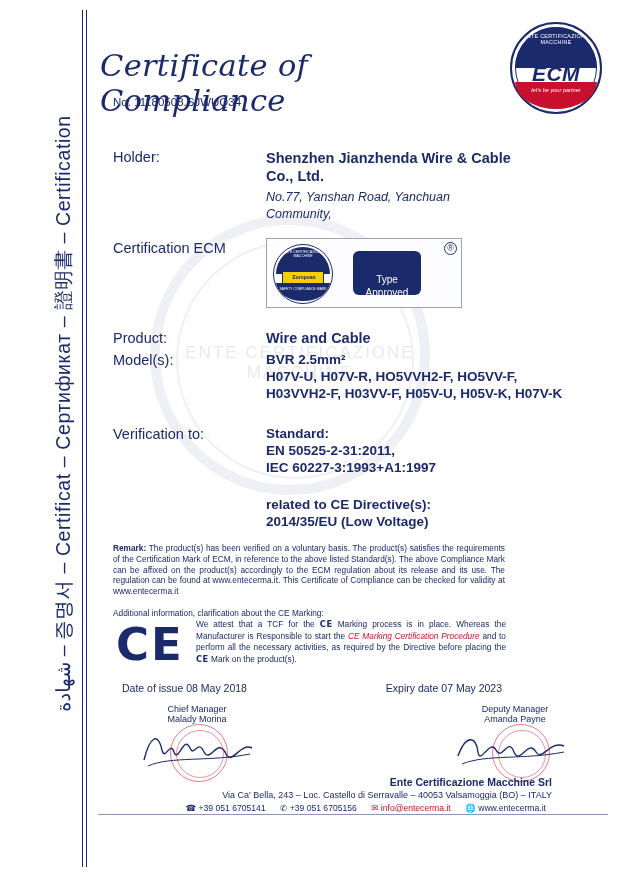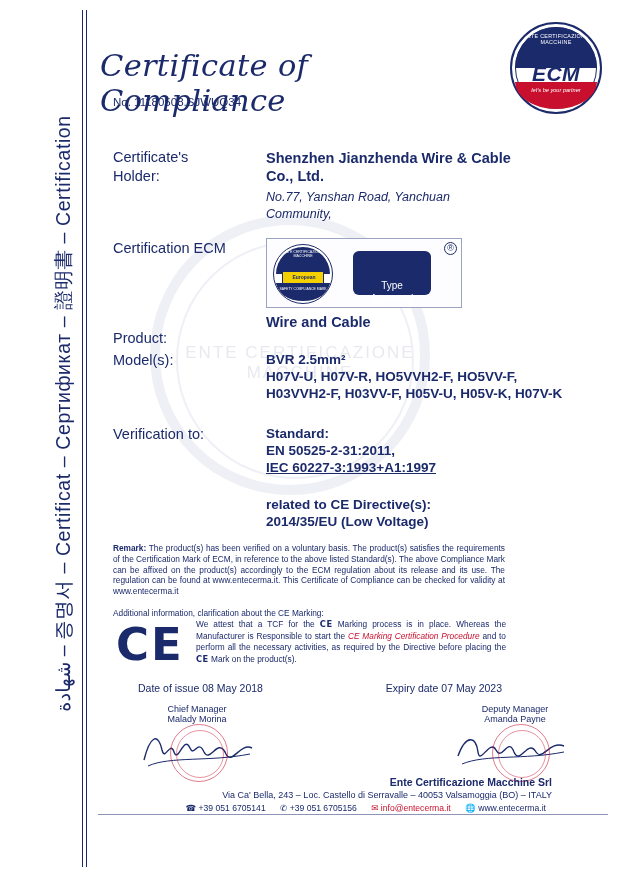--- a/index.html
+++ b/index.html
@@ -215,27 +215,27 @@
     background: #f5d000;
     border: 0.5px solid #1b2a6b;
   }
   .mark-circle .eu-box span {
     position: absolute; left: 0; top: 1.5px; width: 42px;
     text-align: center; color: #1b2a6b; font-size: 5px; font-weight: bold;
   }
   .type-approved {
     position: absolute;
     left: 86px; top: 12px;
-    width: 78px; height: 44px;
+    width: 68px; height: 44px;
     border-radius: 6px;
     background: #1b2a6b;
     color: #ffffff;
     font-size: 10px;
     text-align: center;
-    padding-top: 28px;
+    padding-top: 22px;
     line-height: 13px;
   }
   .reg-mark {
     position: absolute;
     right: 4px; top: 3px;
     width: 13px; height: 13px;
     border: 1px solid #1b2a6b;
     border-radius: 50%;
     color: #1b2a6b;
     font-size: 9px;
@@ -280,21 +280,21 @@
     letter-spacing: 2px;
     font-family: "DejaVu Sans", sans-serif;
   }
   .ce-inline {
     font-weight: bold;
     letter-spacing: 0.5px;
   }
   
   .date-issue {
     position: absolute; left: 122px; top: 682px;
-    color: #1b2a6b; font-size: 10.5px; margin-left: 16px;
+    color: #1b2a6b; font-size: 10.5px;
   }
   .date-expiry {
     position: absolute; right: 118px; top: 682px;
     color: #1b2a6b; font-size: 10.5px;
   }
   .sig-block { position: absolute; color: #1b2a6b; text-align: center; }
   .sig-block .role { font-size: 9px; }
   .sig-block .name { font-size: 9px; }
   .sig-left { left: 122px; top: 704px; width: 150px; }
   .sig-right { left: 440px; top: 704px; width: 150px; }
@@ -364,21 +364,20 @@
 
   <div class="title">Certificate of Compliance</div>
   <div class="cert-no">No. 11180508.SJWUQ34</div>
 
   <div class="watermark">
     <div class="watermark-inner"></div>
     <div class="wm-text">ENTE CERTIFICAZIONE MACCHINE</div>
   </div>
 
   <div class="label" style="left:113px; top:148px; width:150px;">
-    <div>Certificate's</div>
     <div>Holder:</div>
   </div>
   <div class="value big" style="left:266px; top:149px; width:245px; line-height:18px;">Shenzhen Jianzhenda Wire &amp; Cable Co., Ltd.</div>
   <div class="value" style="left:266px; top:189px; width:250px;font-style:italic;">No.77, Yanshan Road, Yanchuan Community,</div>
 
   <div class="label" style="left:113px; top:239px; width:160px;">
     <div>Certification ECM</div>
   </div>
 
   <div class="mark-box">
@@ -394,31 +393,31 @@
       </div>
     </div>
     <div class="type-approved">
       <div>Type</div>
       <div>Approved</div>
     </div>
     <div class="reg-mark">®</div>
   </div>
 
   <div class="label" style="left:113px; top:329px;">Product:</div>
-  <div class="value big" style="left:266px; top:314px;">Wire and Cable</div>
+  <div class="value big" style="left:266px; top:330px;">Wire and Cable</div>
 
   <div class="label" style="left:113px; top:351px;">Model(s):</div>
   <div class="value bold" style="left:266px; top:352px;">BVR 2.5mm²</div>
   <div class="value bold" style="left:266px; top:369px;">H07V-U, H07V-R, HO5VVH2-F, HO5VV-F,</div>
   <div class="value bold" style="left:266px; top:386px;">H03VVH2-F, H03VV-F, H05V-U, H05V-K, H07V-K</div>
 
   <div class="label" style="left:113px; top:425px;">Verification to:</div>
   <div class="value bold" style="left:266px; top:426px;">Standard:</div>
   <div class="value bold" style="left:266px; top:443px;">EN 50525-2-31:2011,</div>
-  <div class="value bold" style="left:266px; top:460px;text-decoration:underline;">IEC 60227-3:1993+A1:1997</div>
+  <div class="value bold" style="left:266px; top:460px;">IEC 60227-3:1993+A1:1997</div>
 
   <div class="value bold" style="left:266px; top:497px;">related to CE Directive(s):</div>
   <div class="value bold" style="left:266px; top:514px;">2014/35/EU (Low Voltage)</div>
 
   <div class="remark">
     <span style="font-weight:bold;">Remark:</span>
     <span>The product(s) has been verified on a voluntary basis. The product(s) satisfies the requirements of the Certification Mark of ECM, in reference to the above listed Standard(s). The above Compliance Mark can be affixed on the product(s) accordingly to the ECM regulation about its release and its use. The regulation can be found at www.entecerma.it. This Certificate of Compliance can be checked for validity at www.entecerma.it</span>
     <br>
   </div>
 

